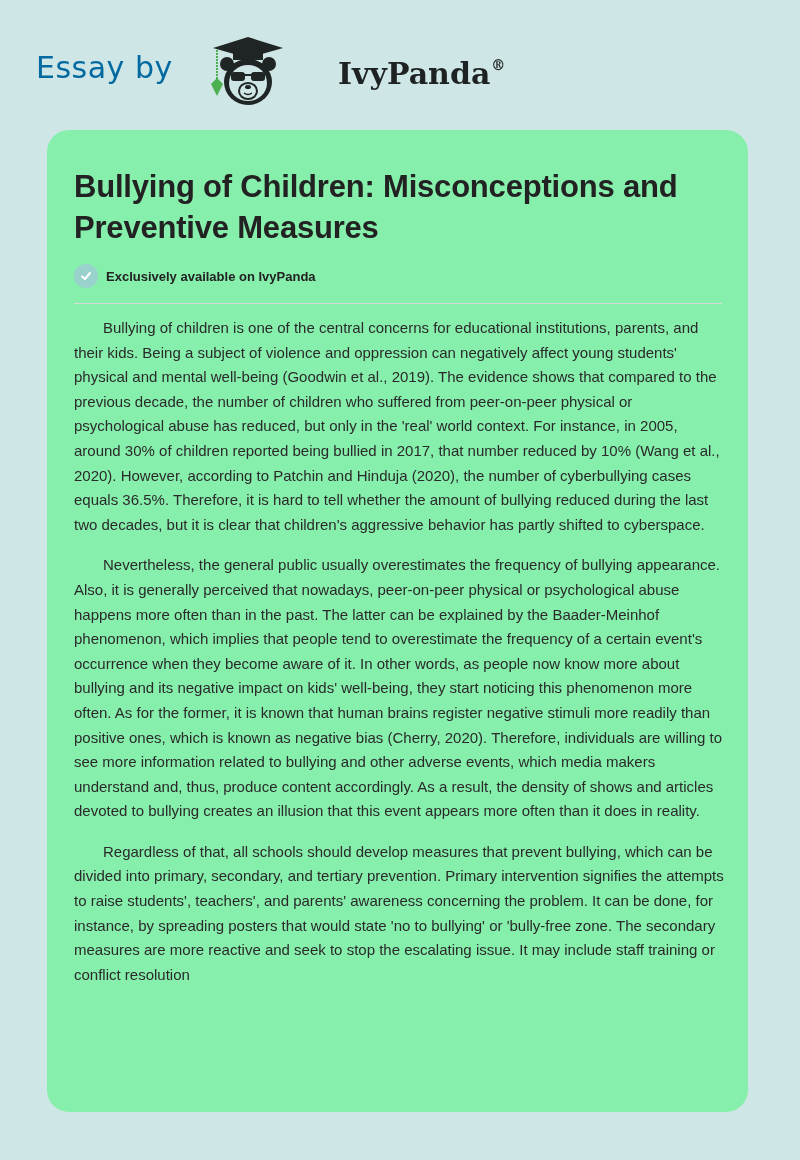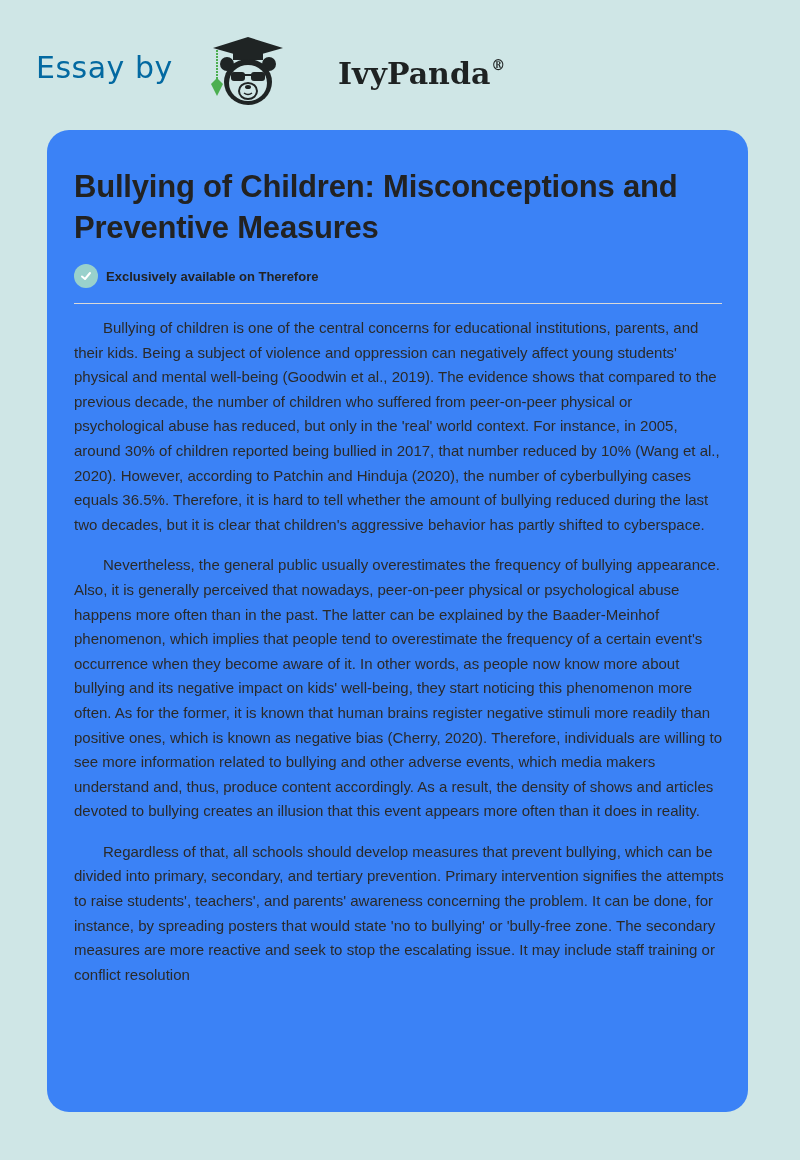--- a/index.html
+++ b/index.html
@@ -20,21 +20,21 @@
   }
   .logo-icon { position: absolute; left: 203px; top: 36px; width: 90px; height: 72px; }
   .brand {
     position: absolute; left: 310px; top: 56px;
     font-family: "DejaVu Serif", serif; font-weight: bold;
     font-size: 30px; color: #1e2222; margin-left: 28px;
   }
   .brand sup { font-size: 14px; vertical-align: 14px; margin-left: 1px; }
   .card {
     position: absolute; left: 47px; top: 130px; width: 701px; height: 982px;
-    background: #3b82f6; border-radius: 22px;
+    background: #86efac; border-radius: 22px;
   }
   .title {
     position: absolute; left: 27px; top: 36px; width: 660px;
     font-size: 31px; font-weight: bold; line-height: 41px; color: #222;
     letter-spacing: -0.2px;
   }
   .badge { position: absolute; left: 27px; top: 134px; height: 24px; display: flex; align-items: center; }
   .check {
     width: 24px; height: 24px; border-radius: 50%; background: #99d1cc;
     display: flex; align-items: center; justify-content: center; margin-right: 8px;
@@ -80,21 +80,21 @@
 
 <div class="card">
   <h1 class="title" style="margin:0;">Bullying of Children: Misconceptions and Preventive Measures</h1>
 
   <div class="badge">
     <span class="check">
       <svg width="12" height="12" viewBox="0 0 12 12">
         <path d="M2,6.5 L5,9 L10,3" stroke="#ffffff" stroke-width="2" fill="none" stroke-linecap="round" stroke-linejoin="round"></path>
       </svg>
     </span>
-    <span class="badge-text">Exclusively available on Therefore</span>
+    <span class="badge-text">Exclusively available on IvyPanda</span>
   </div>
 
   <div class="divider"></div>
 
   <div class="body-text">
     <p>Bullying of children is one of the central concerns for educational institutions, parents, and their kids. Being a subject of violence and oppression can negatively affect young students' physical and mental well-being (Goodwin et al., 2019). The evidence shows that compared to the previous decade, the number of children who suffered from peer-on-peer physical or psychological abuse has reduced, but only in the 'real' world context. For instance, in 2005, around 30% of children reported being bullied in 2017, that number reduced by 10% (Wang et al., 2020). However, according to Patchin and Hinduja (2020), the number of cyberbullying cases equals 36.5%. Therefore, it is hard to tell whether the amount of bullying reduced during the last two decades, but it is clear that children's aggressive behavior has partly shifted to cyberspace.</p>
     <p>Nevertheless, the general public usually overestimates the frequency of bullying appearance. Also, it is generally perceived that nowadays, peer-on-peer physical or psychological abuse happens more often than in the past. The latter can be explained by the Baader-Meinhof phenomenon, which implies that people tend to overestimate the frequency of a certain event's occurrence when they become aware of it. In other words, as people now know more about bullying and its negative impact on kids' well-being, they start noticing this phenomenon more often. As for the former, it is known that human brains register negative stimuli more readily than positive ones, which is known as negative bias (Cherry, 2020). Therefore, individuals are willing to see more information related to bullying and other adverse events, which media makers understand and, thus, produce content accordingly. As a result, the density of shows and articles devoted to bullying creates an illusion that this event appears more often than it does in reality.</p>
     <p>Regardless of that, all schools should develop measures that prevent bullying, which can be divided into primary, secondary, and tertiary prevention. Primary intervention signifies the attempts to raise students', teachers', and parents' awareness concerning the problem. It can be done, for instance, by spreading posters that would state 'no to bullying' or 'bully-free zone. The secondary measures are more reactive and seek to stop the escalating issue. It may include staff training or conflict resolution</p>
   </div>
 </div>

